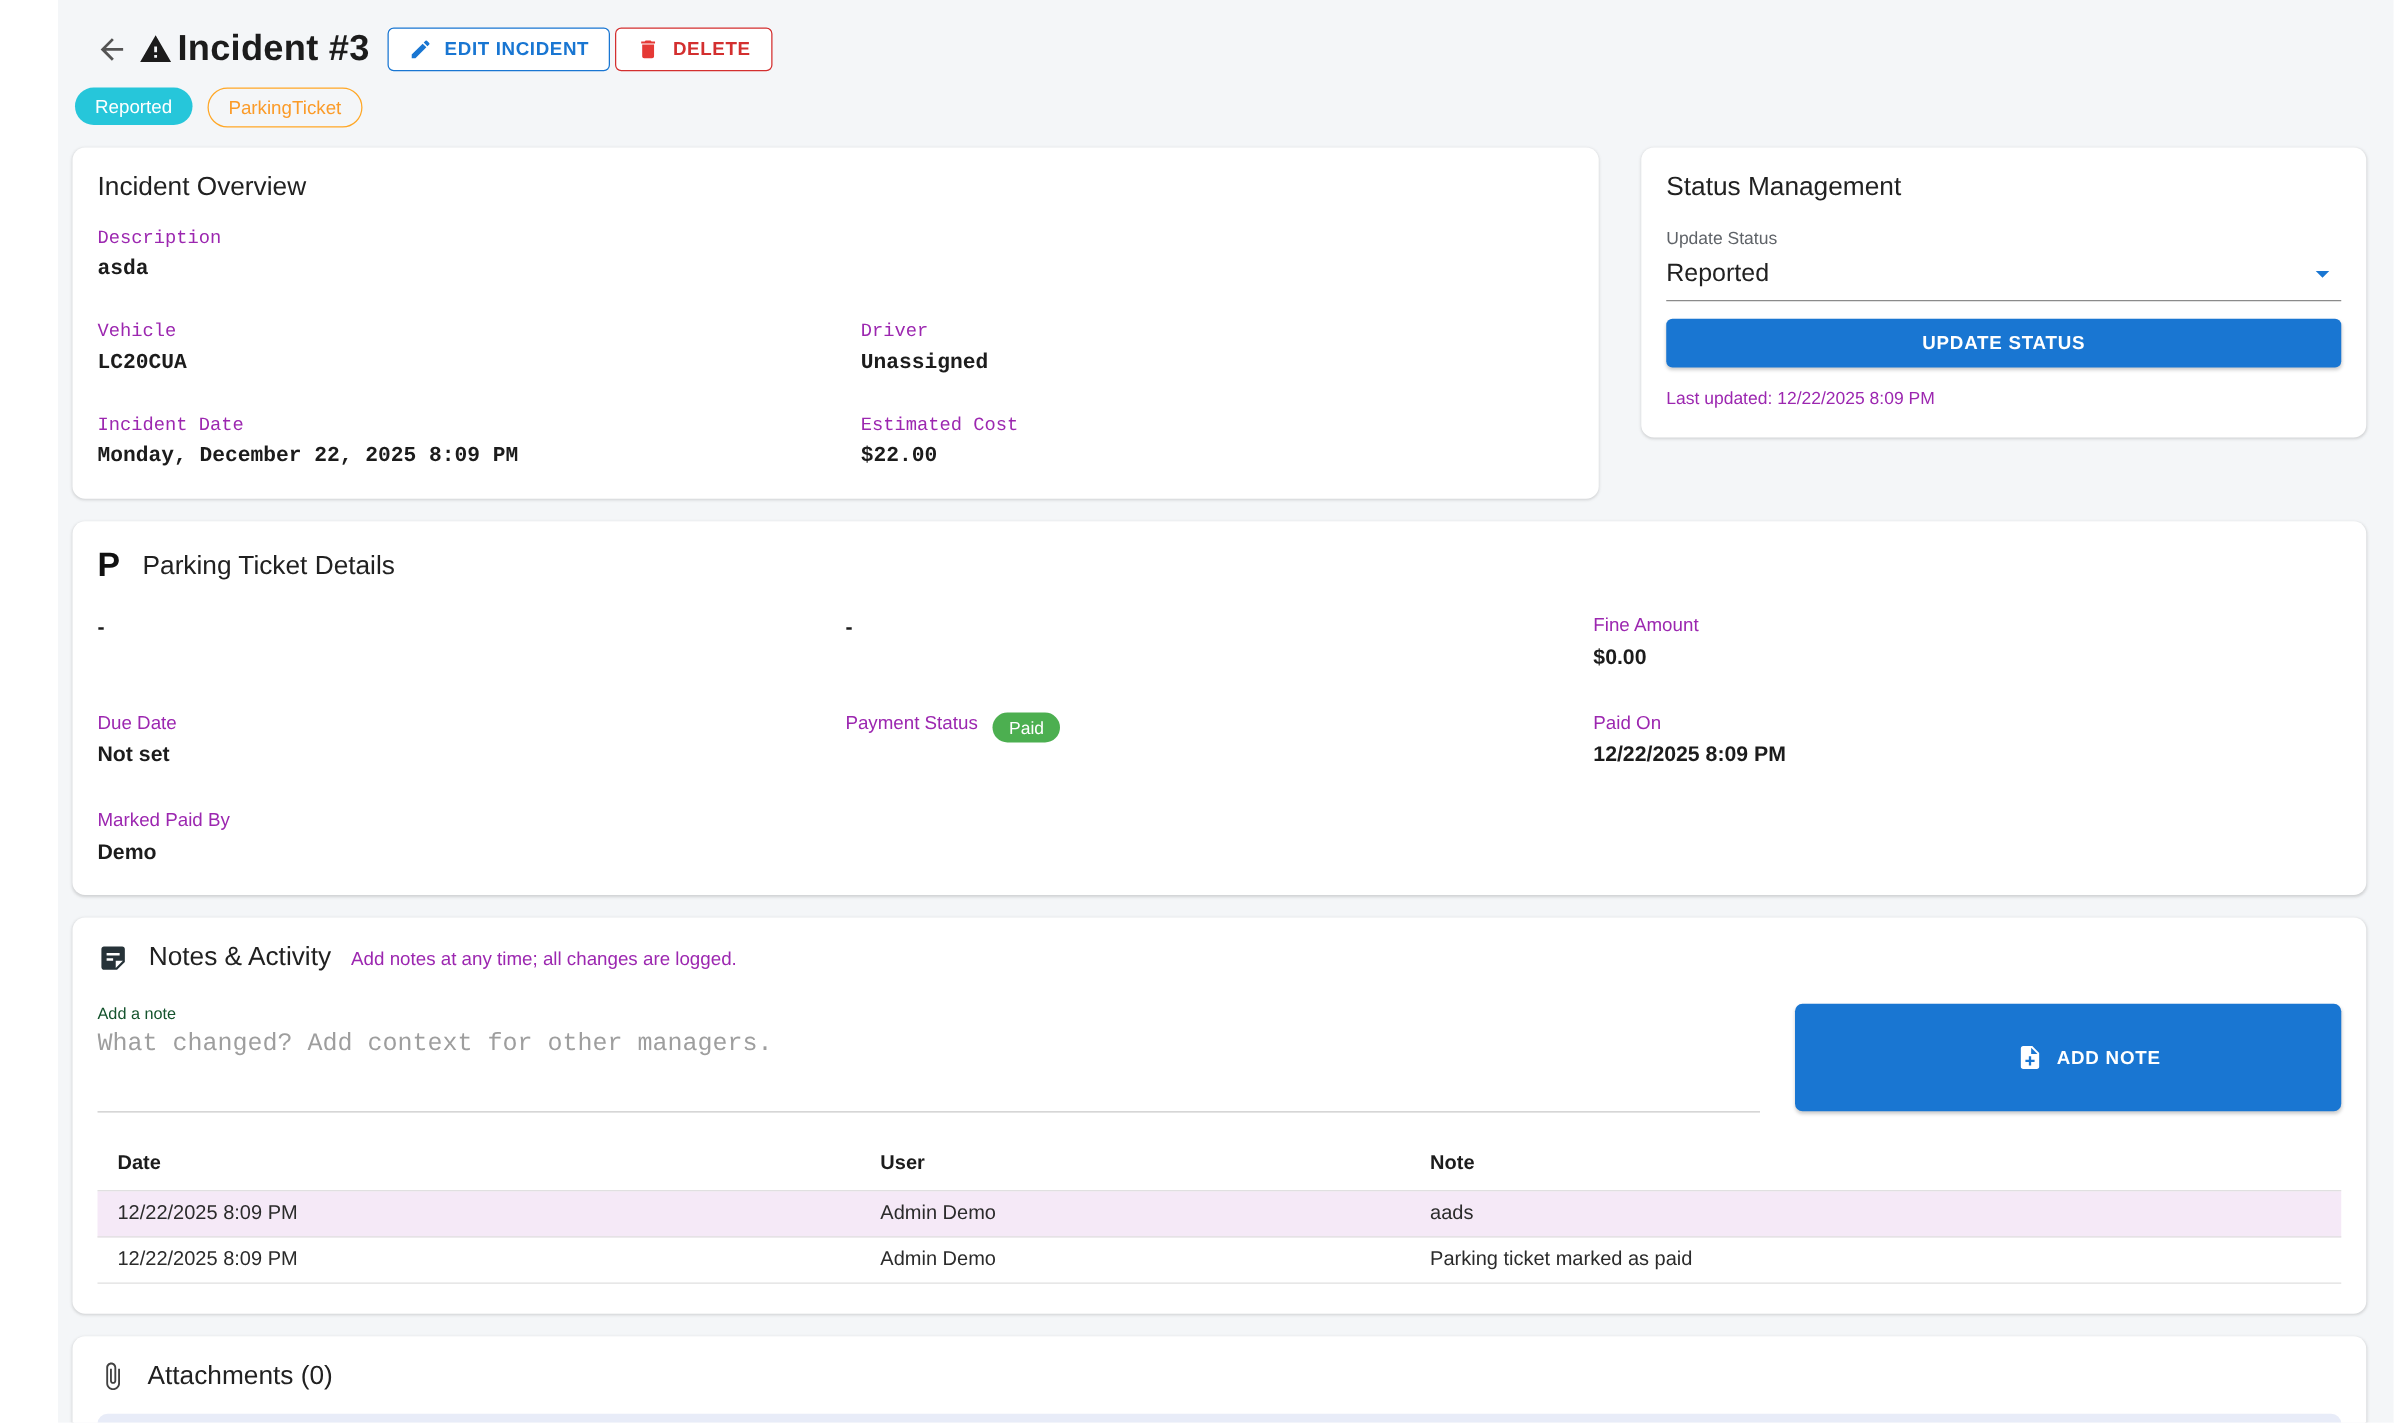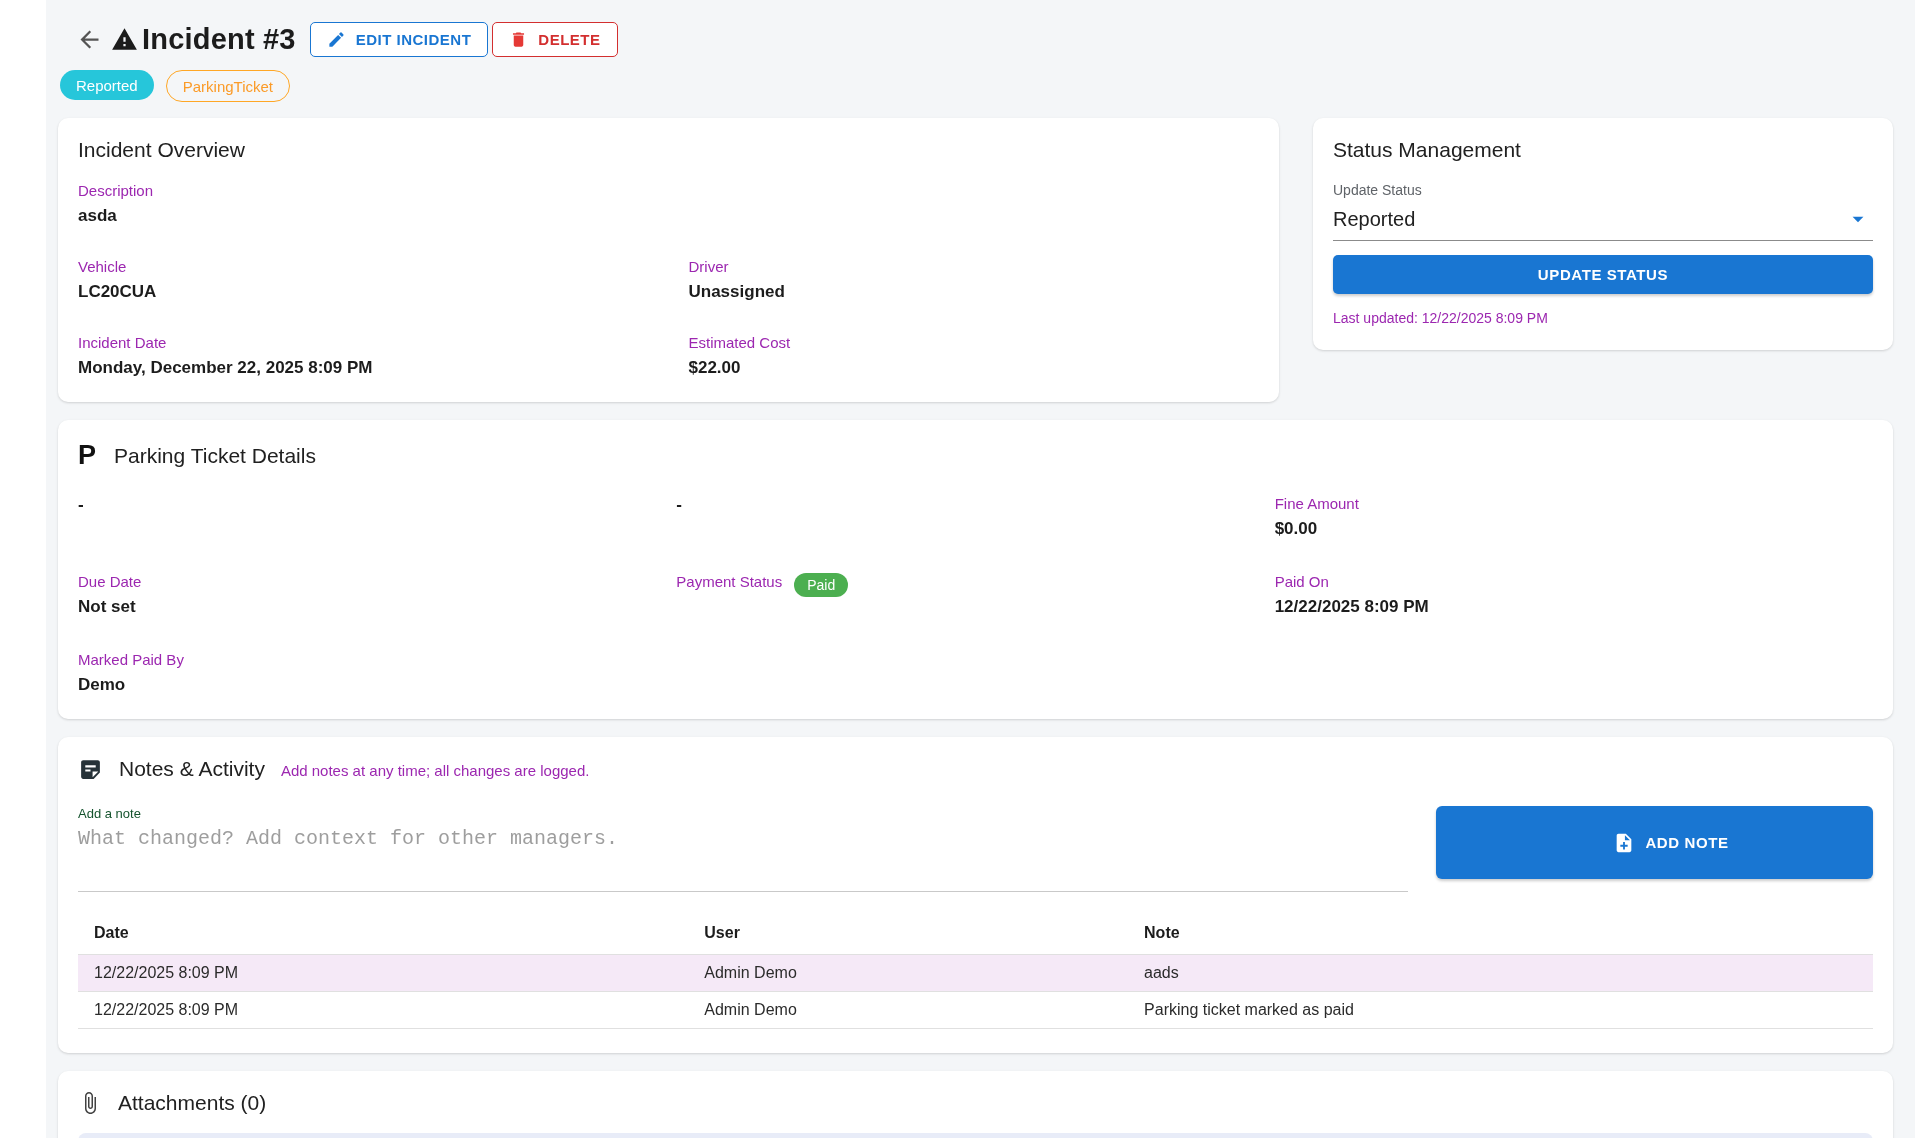--- a/index.html
+++ b/index.html
@@ -76,21 +76,21 @@
     box-sizing: border-box;
     margin-bottom: 18px;
   }
   .row1 { display: flex; gap: 34px; align-items: flex-start; margin-bottom: 18px; }
   .card.overview { flex: 0 0 1221px; margin-bottom: 0; min-height: 239px; }
   .card.status { flex: 1; margin-bottom: 0; }
   .card-title { font-size: 21px; font-weight: 400; color: #212121; margin: 0 0 20px 0; }
   .field-label { font-size: 15px; color: #9c27b0; margin-bottom: 7px; }
   .field-value { font-size: 17px; font-weight: 700; color: #1c1c1c; }
   .two-col { display: grid; grid-template-columns: 1fr 1fr; gap: 40px; }
-  .field-group { margin-bottom: 32px; }
+  .field-group { margin-bottom: 32px; font-family: Liberation Mono, monospace; }
   .field-group:last-child { margin-bottom: 0; }
   
   .select-label { font-size: 14px; color: #5f6368; margin-bottom: 6px; }
   .select-box {
     display: flex; align-items: center; justify-content: space-between;
     border-bottom: 1px solid #8b8b8b;
     padding: 2px 2px 8px 0;
     cursor: pointer;
   }
   .select-value { font-size: 20px; color: #212121; }
@@ -139,21 +139,21 @@
     font-family: Liberation Mono, monospace;
     font-size: 20px;
     color: #333;
     height: 56px;
     background: transparent;
     padding: 0;
   }
   .note-textarea::placeholder { color: #9e9e9e; }
   .add-note-btn {
     flex: 0 0 437px;
-    height: 73px;
+    height: 86px;
     align-self: flex-start;
     margin-top: 0;
     border-radius: 6px;
     font-size: 15px;
     padding-left: 33px;
   }
   .notes-table { width: 100%; border-collapse: collapse; margin-top: 22px; }
   .notes-table th {
     text-align: left;
     font-size: 16px;

